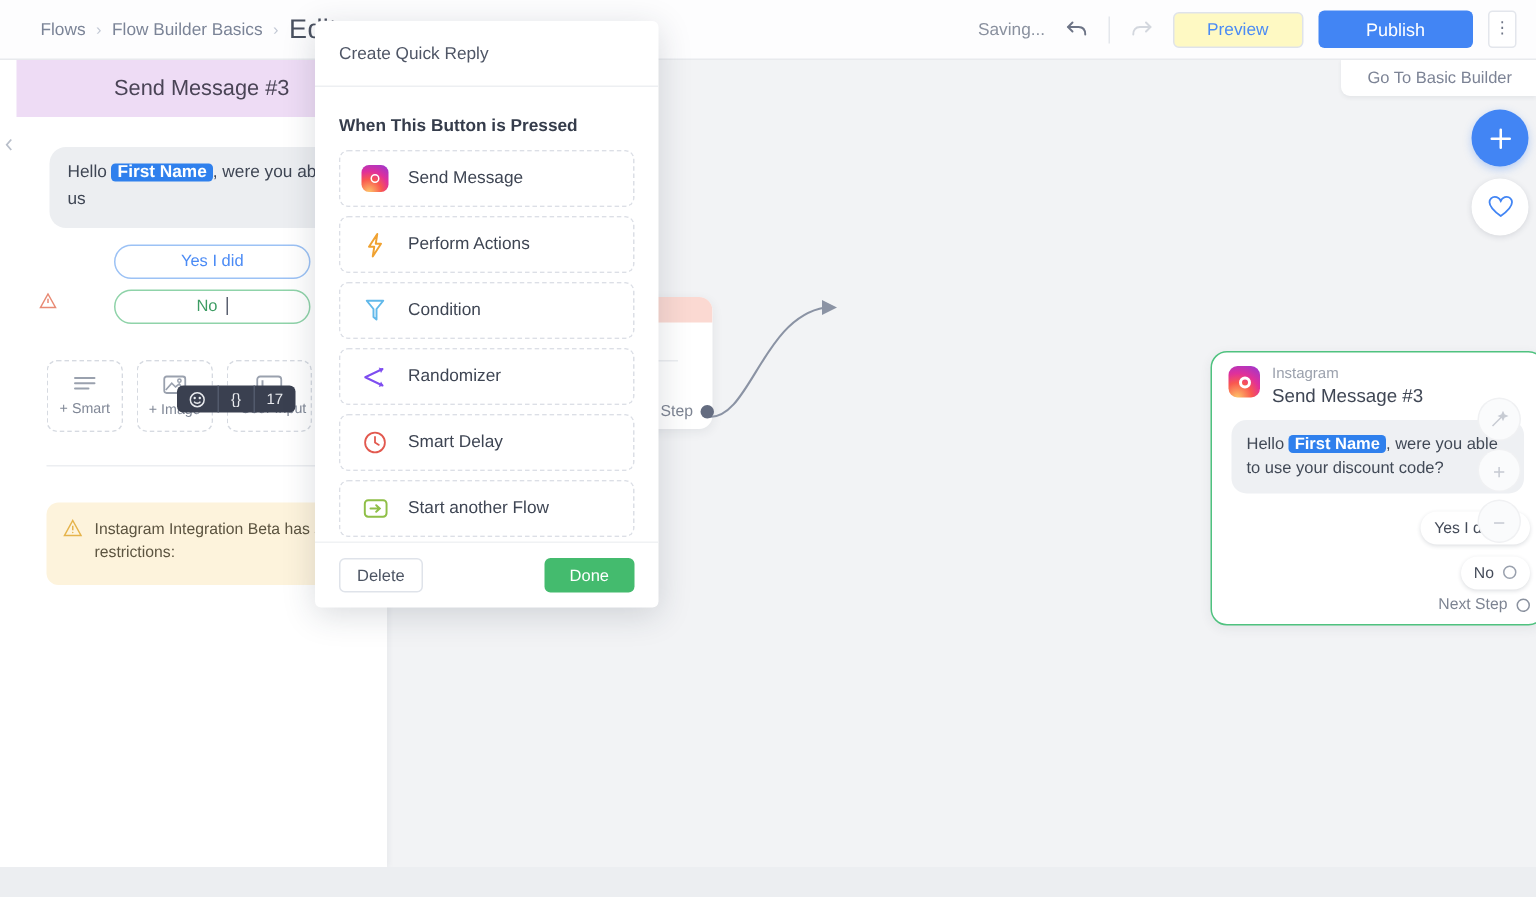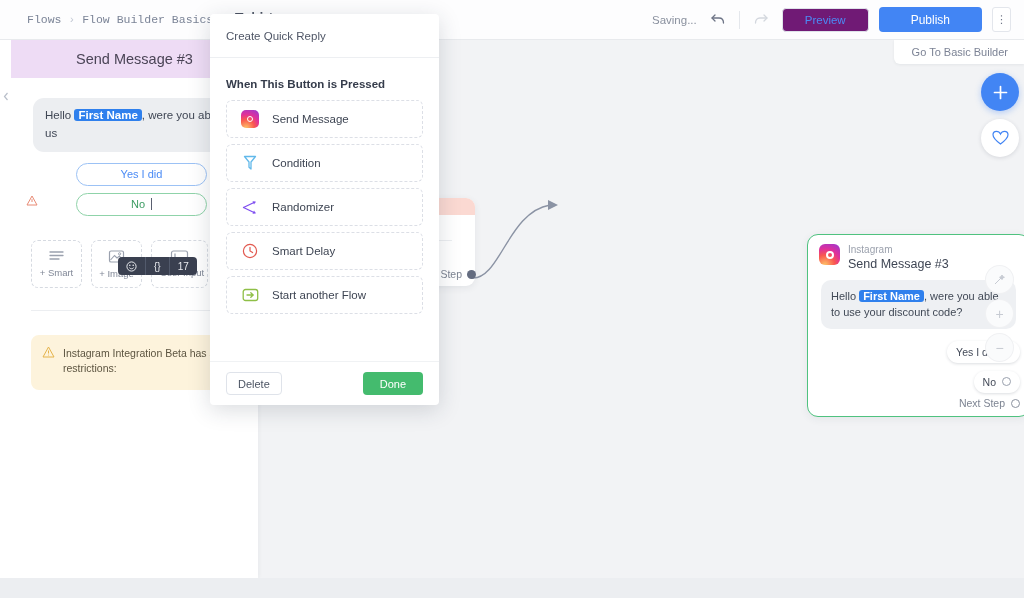--- a/index.html
+++ b/index.html
@@ -11,34 +11,34 @@
   }
   #app { position: relative; width: 1024px; height: 598px; }
 
   
   .topbar {
     position: absolute; left: 0; top: 0; width: 1024px; height: 40px;
     background: #fdfdfe; border-bottom: 1px solid #e8eaed;
     display: flex; align-items: center; z-index: 30;
   }
   .crumbs { display: flex; align-items: center; padding-left: 27px; gap: 7px; }
-  .crumb { font-size: 11.5px; color: #7b8497; font-family: Liberation Mono, monospace; }
+  .crumb { font-size: 11.5px; color: #7b8497; }
   .crumb.sep { color: #c2c8d4; font-size: 11px; }
   .crumb.current { font-size: 18px; color: #4a5160; letter-spacing: .2px; }
   .topbar-right { margin-left: auto; display: flex; align-items: center; gap: 10px; padding-right: 13px; }
   .saving { font-size: 11.5px; color: #8a919f; }
   .icobtn {
     width: 22px; height: 22px; display: flex; align-items: center; justify-content: center;
     color: #6d7486; background: none; border: none;
   }
   .icobtn.dim { color: #d3d7de; }
   .vsep { width: 1px; height: 18px; background: #e4e7ec; }
   .btn-preview {
     height: 24px; padding: 0 22px; border: 1px solid #dfe3ea; border-radius: 4px;
-    background: #701a75; color: #4b8bf5; font-size: 11.5px; display: flex; align-items: center;
+    background: #fef9c3; color: #4b8bf5; font-size: 11.5px; display: flex; align-items: center;
   }
   .btn-publish {
     height: 25px; padding: 0 32px; border: none; border-radius: 4px;
     background: #4285f4; color: #fff; font-size: 12px; display: flex; align-items: center;
   }
   .btn-kebab {
     width: 19px; height: 25px; border: 1px solid #e3e6ec; border-radius: 3px;
     background: #fff; display: flex; align-items: center; justify-content: center;
     font-size: 11px; color: #6f7687; line-height: 1;
   }
@@ -445,20 +445,28 @@
 
       <div class="opt">
         <span class="ico">
           <span style="width:18px;height:18px;border-radius:5px;display:flex;align-items:center;justify-content:center;background:radial-gradient(circle at 28% 100%, #fdc468 0%, #f9584f 38%, #e0309a 62%, #9438d6 100%);">
             <span style="width:6px;height:6px;border-radius:50%;border:1.7px solid #fff;display:block;"></span>
           </span>
         </span>
         <span>Send Message</span>
       </div>
 
+      <div class="opt">
+        <span class="ico">
+          <svg width="12" height="17" viewBox="0 0 12 17">
+            <path d="M7.5 1 L2 9.5 H5.5 L4.5 16 L10 7.5 H6.5 Z" fill="none" stroke="#f0a232" stroke-width="1.3" stroke-linejoin="round"></path>
+          </svg>
+        </span>
+        <span>Perform Actions</span>
+      </div>
 
       <div class="opt">
         <span class="ico">
           <svg width="14" height="16" viewBox="0 0 14 16">
             <path d="M1.5 1.5 H12.5 L8 7 V14 L6 12.3 V7 Z" fill="none" stroke="#62b9ea" stroke-width="1.3" stroke-linejoin="round"></path>
           </svg>
         </span>
         <span>Condition</span>
       </div>
 

